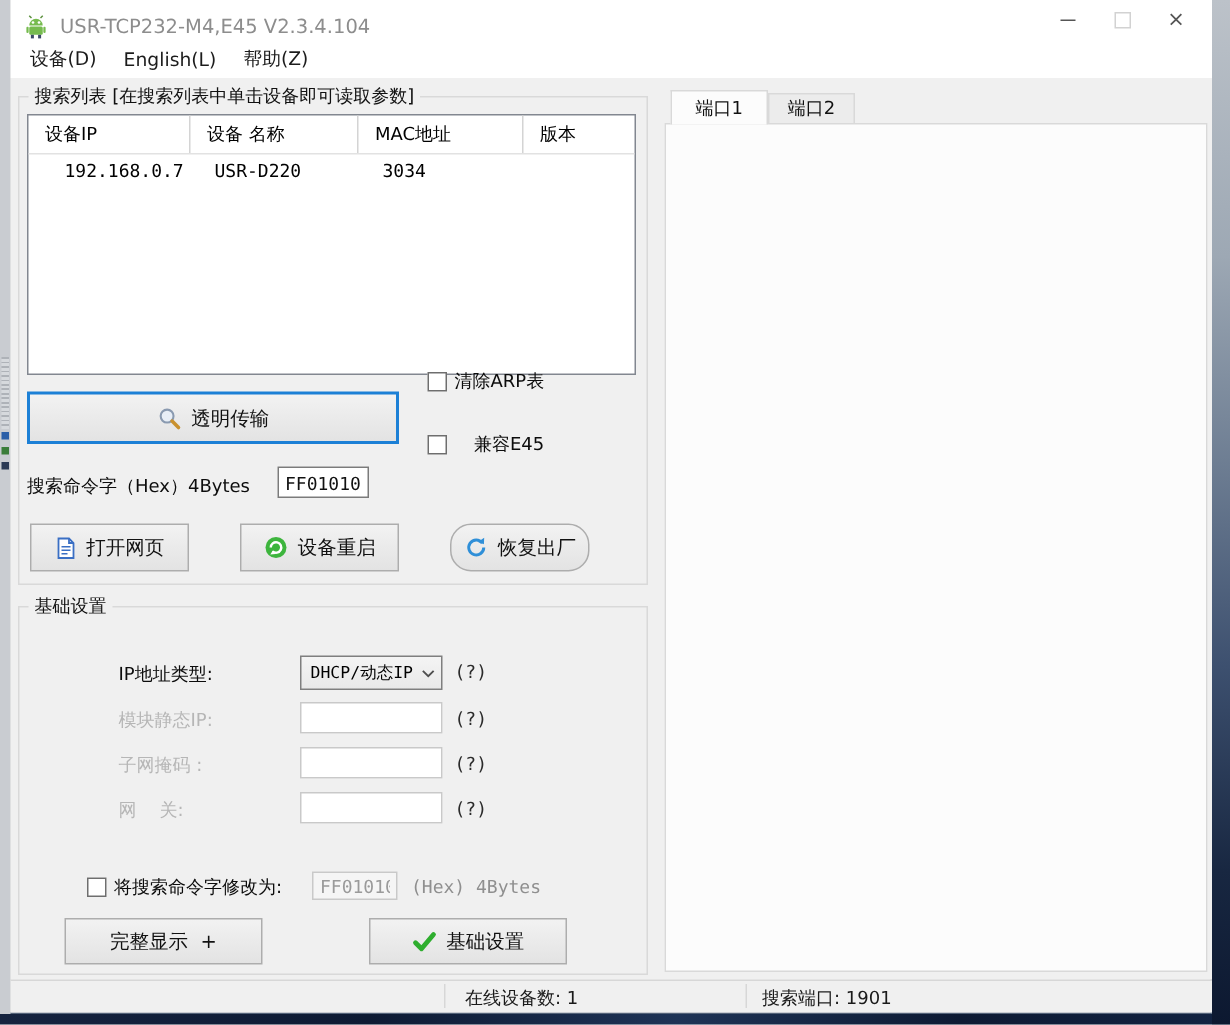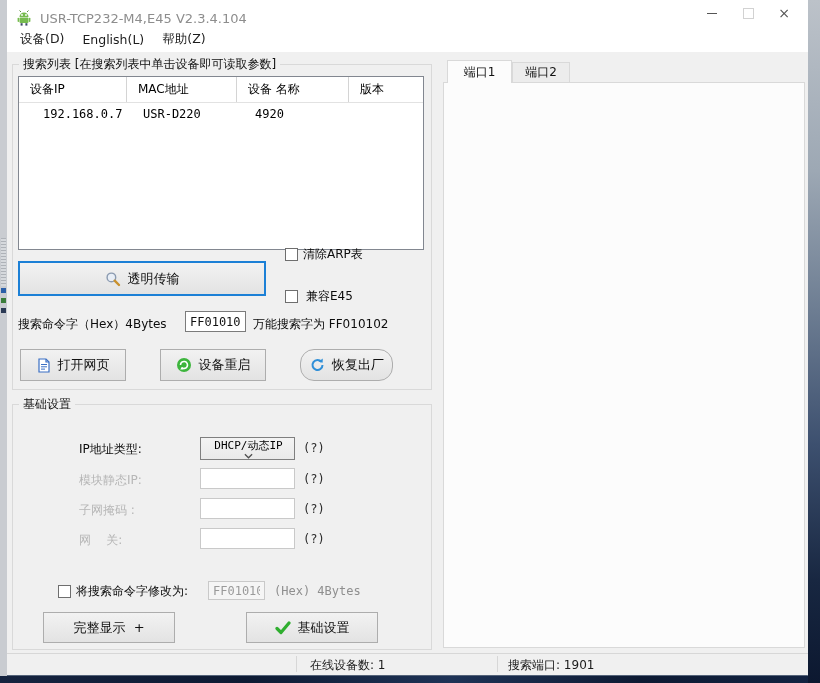--- a/index.html
+++ b/index.html
@@ -35,21 +35,21 @@
   
   .table{left:11px;top:76px;width:406px;height:174px;background:#fff;border:1px solid #828790;box-sizing:border-box;}
   .thead{display:flex;height:25px;border-bottom:1px solid #e2e2e2;align-items:flex-start;}
   .th{font-size:12px;color:#000;padding-left:11px;box-sizing:border-box;height:100%;display:flex;align-items:center;border-right:1px solid #d4d4d4;}
   .trow{display:flex;height:22px;align-items:center;}
   .td{font-size:12px;color:#000;box-sizing:border-box;padding-left:24px;font-family:"DejaVu Sans Mono","Liberation Mono",monospace;}
   .c1{width:108px;} .c2{width:112px;} .c3{width:110px;} .c4{width:74px;border-right:none;}
   
   .btn{background:linear-gradient(#f2f2f2,#e3e3e3);border:1px solid #adadad;display:flex;align-items:center;justify-content:center;gap:7px;font-size:13px;color:#111;box-sizing:border-box;}
   .btn-blue{border:2px solid #1c80d6;}
-  .combo{background:linear-gradient(#f4f4f4,#e9e9e9);border:1px solid #7f7f7f;display:flex;align-items:center;justify-content:space-between;padding:0 4px 0 6px;box-sizing:border-box;font-family:"DejaVu Sans Mono","Liberation Mono",monospace;font-size:12px;color:#000;flex-direction:column;}
+  .combo{background:linear-gradient(#f4f4f4,#e9e9e9);border:1px solid #7f7f7f;display:flex;align-items:center;justify-content:space-between;padding:0 4px 0 6px;box-sizing:border-box;font-family:"DejaVu Sans Mono","Liberation Mono",monospace;font-size:12px;color:#000;}
   .chev{width:9px;height:6px;stroke:#4f4f4f;fill:none;stroke-width:1.4;flex:0 0 auto;}
   .tin{border:1px solid #7b7b7b;background:#fff;box-sizing:border-box;font-family:"DejaVu Sans Mono","Liberation Mono",monospace;font-size:12px;padding:0 4px;color:#111;outline:none;}
   .tin.dis{border-color:#c9c9c9;}
   .tin.dis2{border-color:#c9c9c9;background:#f5f5f5;color:#9a9a9a;}
   .cb{width:13px;height:13px;background:#fff;border:1px solid #6e6e6e;box-sizing:border-box;display:flex;align-items:center;justify-content:center;}
   .cb svg{width:10px;height:9px;stroke:#3c3c3c;stroke-width:1.8;fill:none;}
   .lbl{font-size:12px;color:#0c0c0c;white-space:pre;}
   .lbl-dis{color:#b6b6b6;}
   .mono{font-family:"DejaVu Sans Mono","Liberation Mono",monospace;}
   .help{font-family:"DejaVu Sans Mono","Liberation Mono",monospace;font-size:12px;color:#2b2b2b;}
@@ -114,51 +114,50 @@
 
   <div class="abs content-bg"></div>
 
   <div class="abs group" style="left:5px;top:64px;width:420px;height:326px;">
     <span class="legend">搜索列表 [在搜索列表中单击设备即可读取参数]</span>
   </div>
 
   <div class="abs table">
     <div class="thead">
       <div class="th c1">设备IP</div>
+      <div class="th c2">设备 名称</div>
       <div class="th c3">MAC地址</div>
-      <div class="th c2">设备 名称</div>
       <div class="th c4">版本</div>
     </div>
     <div class="trow">
       <div class="td c1">192.168.0.7</div>
       <div class="td c2" style="padding-left:16px;">USR-D220</div>
-      <div class="td c4" style="padding-left:16px;">4920</div>
+      <div class="td c4" style="padding-left:16px;">3034</div>
     </div>
   </div>
 
   <div class="abs btn btn-blue" style="left:11px;top:261px;width:248px;height:35px;">
     <svg width="16" height="16" viewBox="0 0 16 16">
       <circle cx="6.4" cy="6.4" r="4.3" fill="#e8eef6" stroke="#8a9ab0" stroke-width="1.4"></circle>
       <line x1="9.7" y1="9.7" x2="14" y2="14" stroke="#c9912e" stroke-width="2.4" stroke-linecap="round"></line>
     </svg>
     <span>透明传输</span>
   </div>
 
   <div class="abs" style="left:278px;top:246px;display:flex;align-items:center;gap:5px;">
     <span class="cb"></span>
     <span class="lbl">清除ARP表</span>
   </div>
-  <div class="abs" style="left:278px;top:288px;display:flex;align-items:center;gap:8px;">
+  <div class="abs" style="left:278px;top:288px;display:flex;align-items:center;gap:18px;">
     <span class="cb"></span>
     <span class="lbl">兼容E45</span>
   </div>
 
   <span class="abs lbl" style="left:11px;top:316px;">搜索命令字（Hex）4Bytes</span>
   <input class="abs tin" style="left: 178px; top: 311px; width: 61px; height: 21px;" value="FF010102">
-  <span class="abs lbl" style="left:246px;top:316px;">万能搜索字为 FF010102</span>
 
   <div class="abs btn" style="left:13px;top:349px;width:106px;height:32px;">
     <svg width="14" height="15" viewBox="0 0 14 15">
       <path d="M2,1 h7 l3,3 v10 h-10 z" fill="#ffffff" stroke="#3a6fc4" stroke-width="1.2"></path>
       <path d="M9,1 v3 h3" fill="none" stroke="#3a6fc4" stroke-width="1.2"></path>
       <line x1="4" y1="6.5" x2="10" y2="6.5" stroke="#3a6fc4" stroke-width="1"></line>
       <line x1="4" y1="8.8" x2="10" y2="8.8" stroke="#3a6fc4" stroke-width="1"></line>
       <line x1="4" y1="11.1" x2="8" y2="11.1" stroke="#3a6fc4" stroke-width="1"></line>
     </svg>
     <span>打开网页</span>

